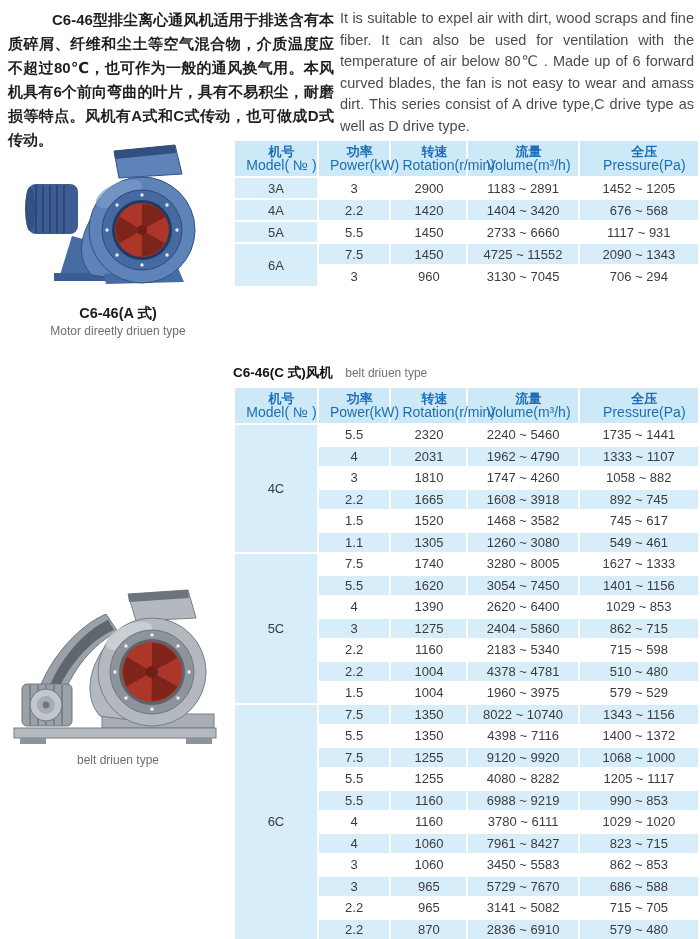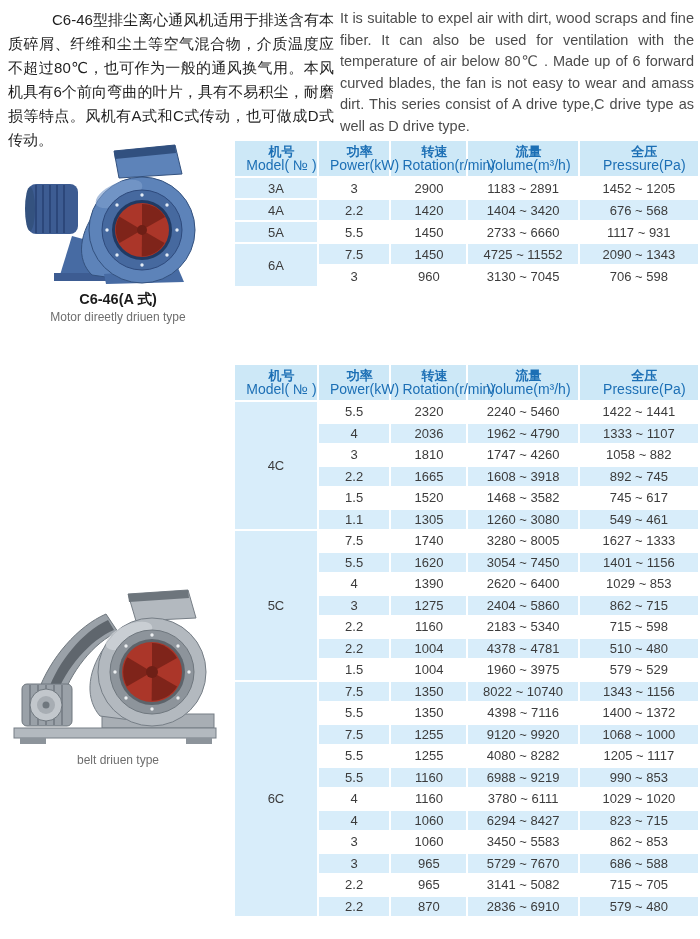--- a/index.html
+++ b/index.html
@@ -11,40 +11,40 @@
     height: 939px;
     background: #ffffff;
     overflow: hidden;
   }
 
   
   .intro-zh {
     position: absolute;
     left: 8px; top: 8px; width: 326px;
     font-size: 15px;
-    font-weight: normal;
+    font-weight: bold;
     color: #1f1f1f;
     line-height: 24px;
     text-align: justify;
     text-indent: 44px;
   }
   .intro-en {
     position: absolute;
     left: 340px; top: 8px; width: 354px;
     font-size: 14.5px;
     color: #4c4c4c;
     line-height: 21.5px;
     text-align: justify;
   }
 
   
   .figure { position: absolute; text-align: center; }
   .figure-a { left: 18px; top: 144px; width: 200px; }
   .figure-c { left: 6px;  top: 588px; width: 224px; }
-  .fig-caption-zh { font-size: 14.5px; font-weight: bold; color: #1b1b1b; margin-top: 2px; }
+  .fig-caption-zh { font-size: 14.5px; font-weight: bold; color: #1b1b1b; margin-top: 16px; }
   .fig-caption-en { font-size: 12px; color: #6e6e6e; margin-top: 1px; }
 
   
   .tbl-section { position: absolute; left: 233px; width: 467px; }
   .tbl-section-a { top: 139px; }
   .tbl-section-c { top: 363px; }
   .tbl-title { margin-bottom: 4px; white-space: nowrap; }
   .t-zh { font-size: 13.5px; font-weight: bold; color: #111111; }
   .t-en { font-size: 12px; color: #707070; margin-left: 8px; }
 
@@ -233,28 +233,32 @@
               <td class="model-cell" rowspan="2">6A</td>
               <td>7.5</td>
               <td>1450</td>
               <td>4725 ~ 11552</td>
               <td>2090 ~ 1343</td>
             </tr>
             <tr>
               <td>3</td>
               <td>960</td>
               <td>3130 ~ 7045</td>
-              <td>706 ~ 598</td>
+              <td>706 ~ 294</td>
             </tr>
           </tbody>
         </table>
       </div>
   </div>
 
   <div class="tbl-section tbl-section-c">
+    <div class="tbl-title">
+      <span class="t-zh">C6-46(C 式)风机</span>
+      <span class="t-en">belt driuen type</span>
+    </div>
     <div id="table-c-mount">
         <table class="spec-table table-c">
           <colgroup>
             <col style="width: 18%;">
             <col style="width: 15.5%;">
             <col style="width: 16.5%;">
             <col style="width: 24%;">
             <col style="width: 26%;">
           </colgroup>
           <thead>
@@ -280,25 +284,25 @@
                 <div class="h-en">Pressure(Pa)</div>
               </th>
             </tr>
           </thead>
           <tbody>
             <tr>
               <td class="model-cell" rowspan="6">4C</td>
               <td>5.5</td>
               <td>2320</td>
               <td>2240 ~ 5460</td>
-              <td>1422 ~ 1441</td>
+              <td>1735 ~ 1441</td>
             </tr>
             <tr class="alt">
               <td>4</td>
-              <td>2036</td>
+              <td>2031</td>
               <td>1962 ~ 4790</td>
               <td>1333 ~ 1107</td>
             </tr>
             <tr>
               <td>3</td>
               <td>1810</td>
               <td>1747 ~ 4260</td>
               <td>1058 ~ 882</td>
             </tr>
             <tr class="alt">
@@ -395,21 +399,21 @@
             </tr>
             <tr>
               <td>4</td>
               <td>1160</td>
               <td>3780 ~ 6111</td>
               <td>1029 ~ 1020</td>
             </tr>
             <tr class="alt">
               <td>4</td>
               <td>1060</td>
-              <td>6294 ~ 8427</td>
+              <td>7961 ~ 8427</td>
               <td>823 ~ 715</td>
             </tr>
             <tr>
               <td>3</td>
               <td>1060</td>
               <td>3450 ~ 5583</td>
               <td>862 ~ 853</td>
             </tr>
             <tr class="alt">
               <td>3</td>

